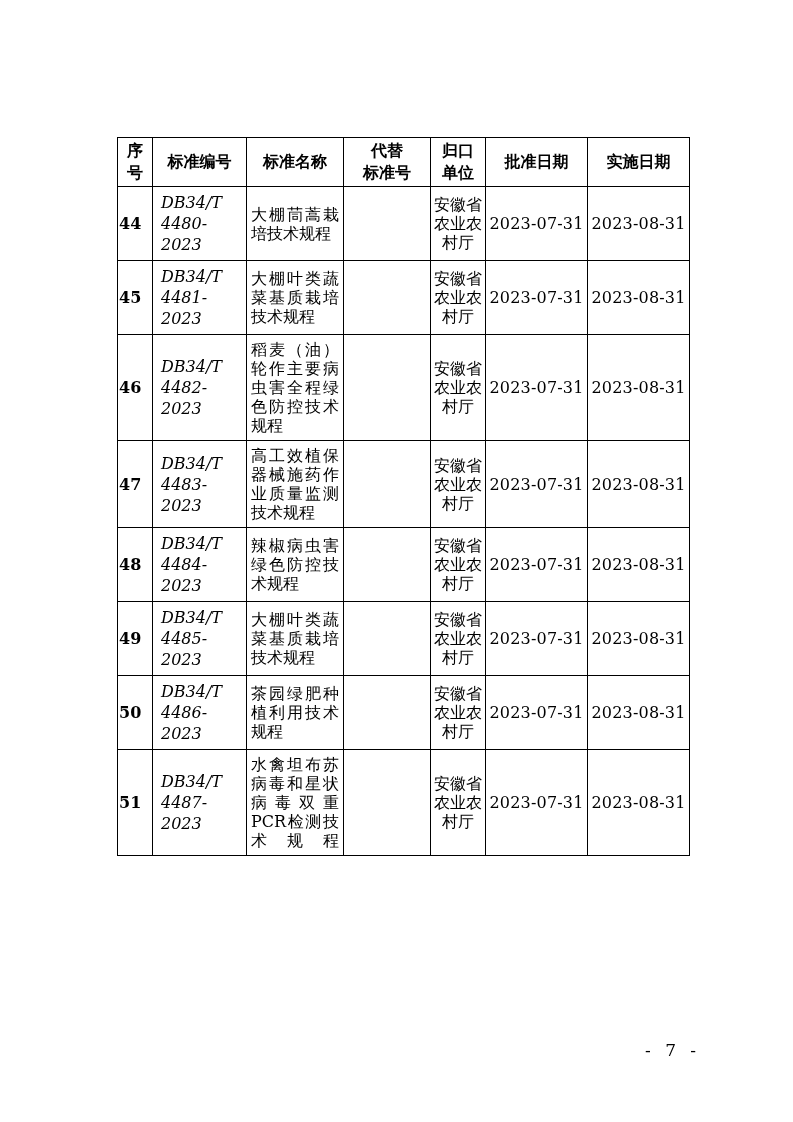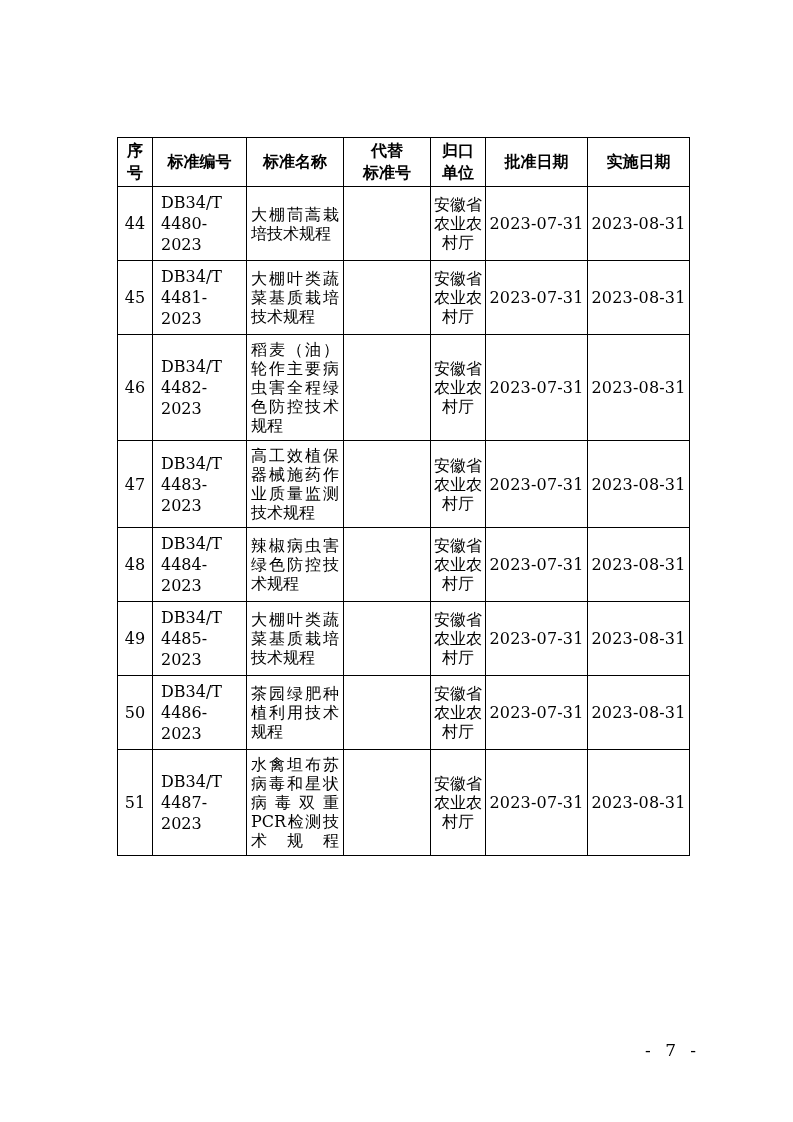--- a/index.html
+++ b/index.html
@@ -43,29 +43,31 @@
     white-space: pre-line;
     height: 48px;
     padding: 0 1px;
   }
   table.standards td {
     font-family: "DejaVu Serif", "Liberation Serif", serif;
     font-size: 16px;
     vertical-align: middle;
   }
   td.seq {
-    text-align: center;
+    text-align: left;
     padding: 2px 1px;
+    font-weight: bold;
   }
   td.code {
     text-align: left;
     padding: 5px 3px 5px 8px;
     white-space: pre-line;
     line-height: 21px;
     font-size: 15.5px;
+    font-style: italic;
   }
   td.name {
     text-align: justify;
     text-justify: inter-character;
     padding: 5px 4px;
     line-height: 19px;
   }
   tbody tr:last-child td.name {
     text-align-last: justify;
   }

